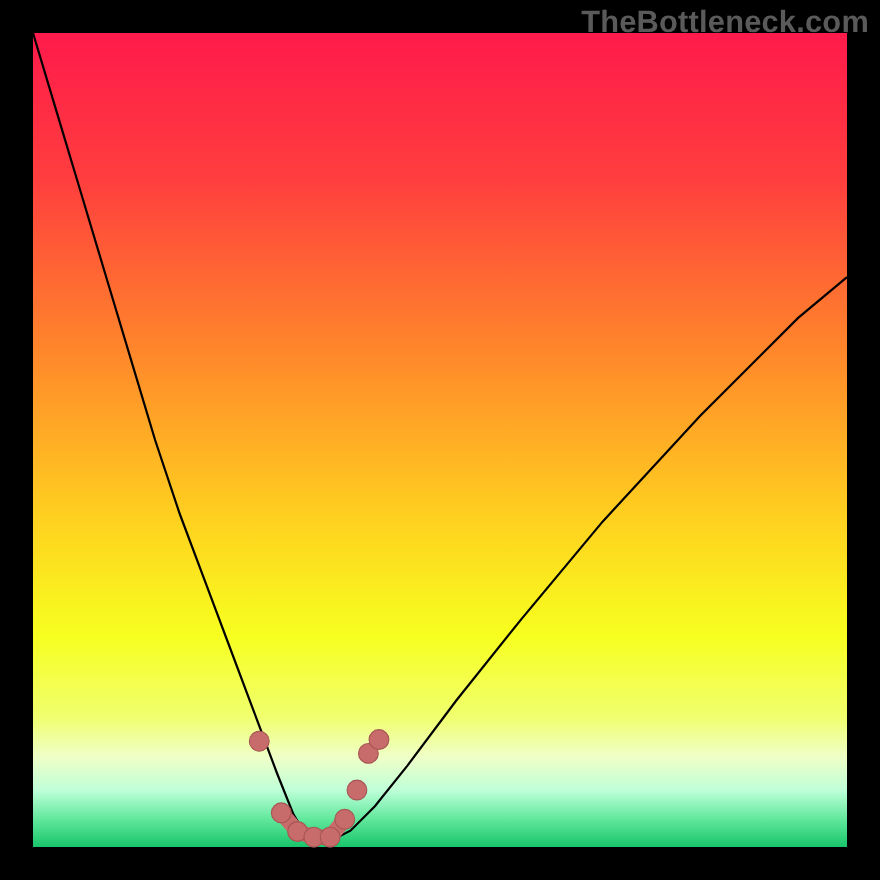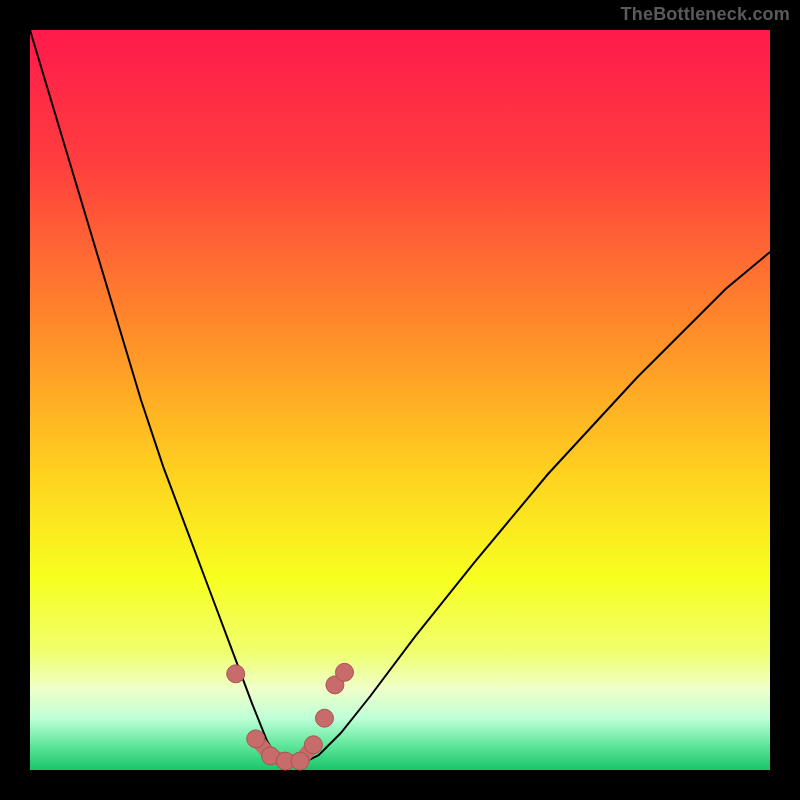--- a/index.html
+++ b/index.html
@@ -15,21 +15,21 @@
     position: relative;
     width: 800px;
     height: 800px;
     background: #000;
   }
   .attribution {
     position: absolute;
     top: 4px;
     right: 10px;
     color: #5a5a5a;
-    font-size: 18px;
+    font-size: 28px;
     font-weight: bold;
     letter-spacing: 0.2px;
   }
   svg {
     position: absolute;
     top: 0;
     left: 0;
   }
 </style>
 </head>

